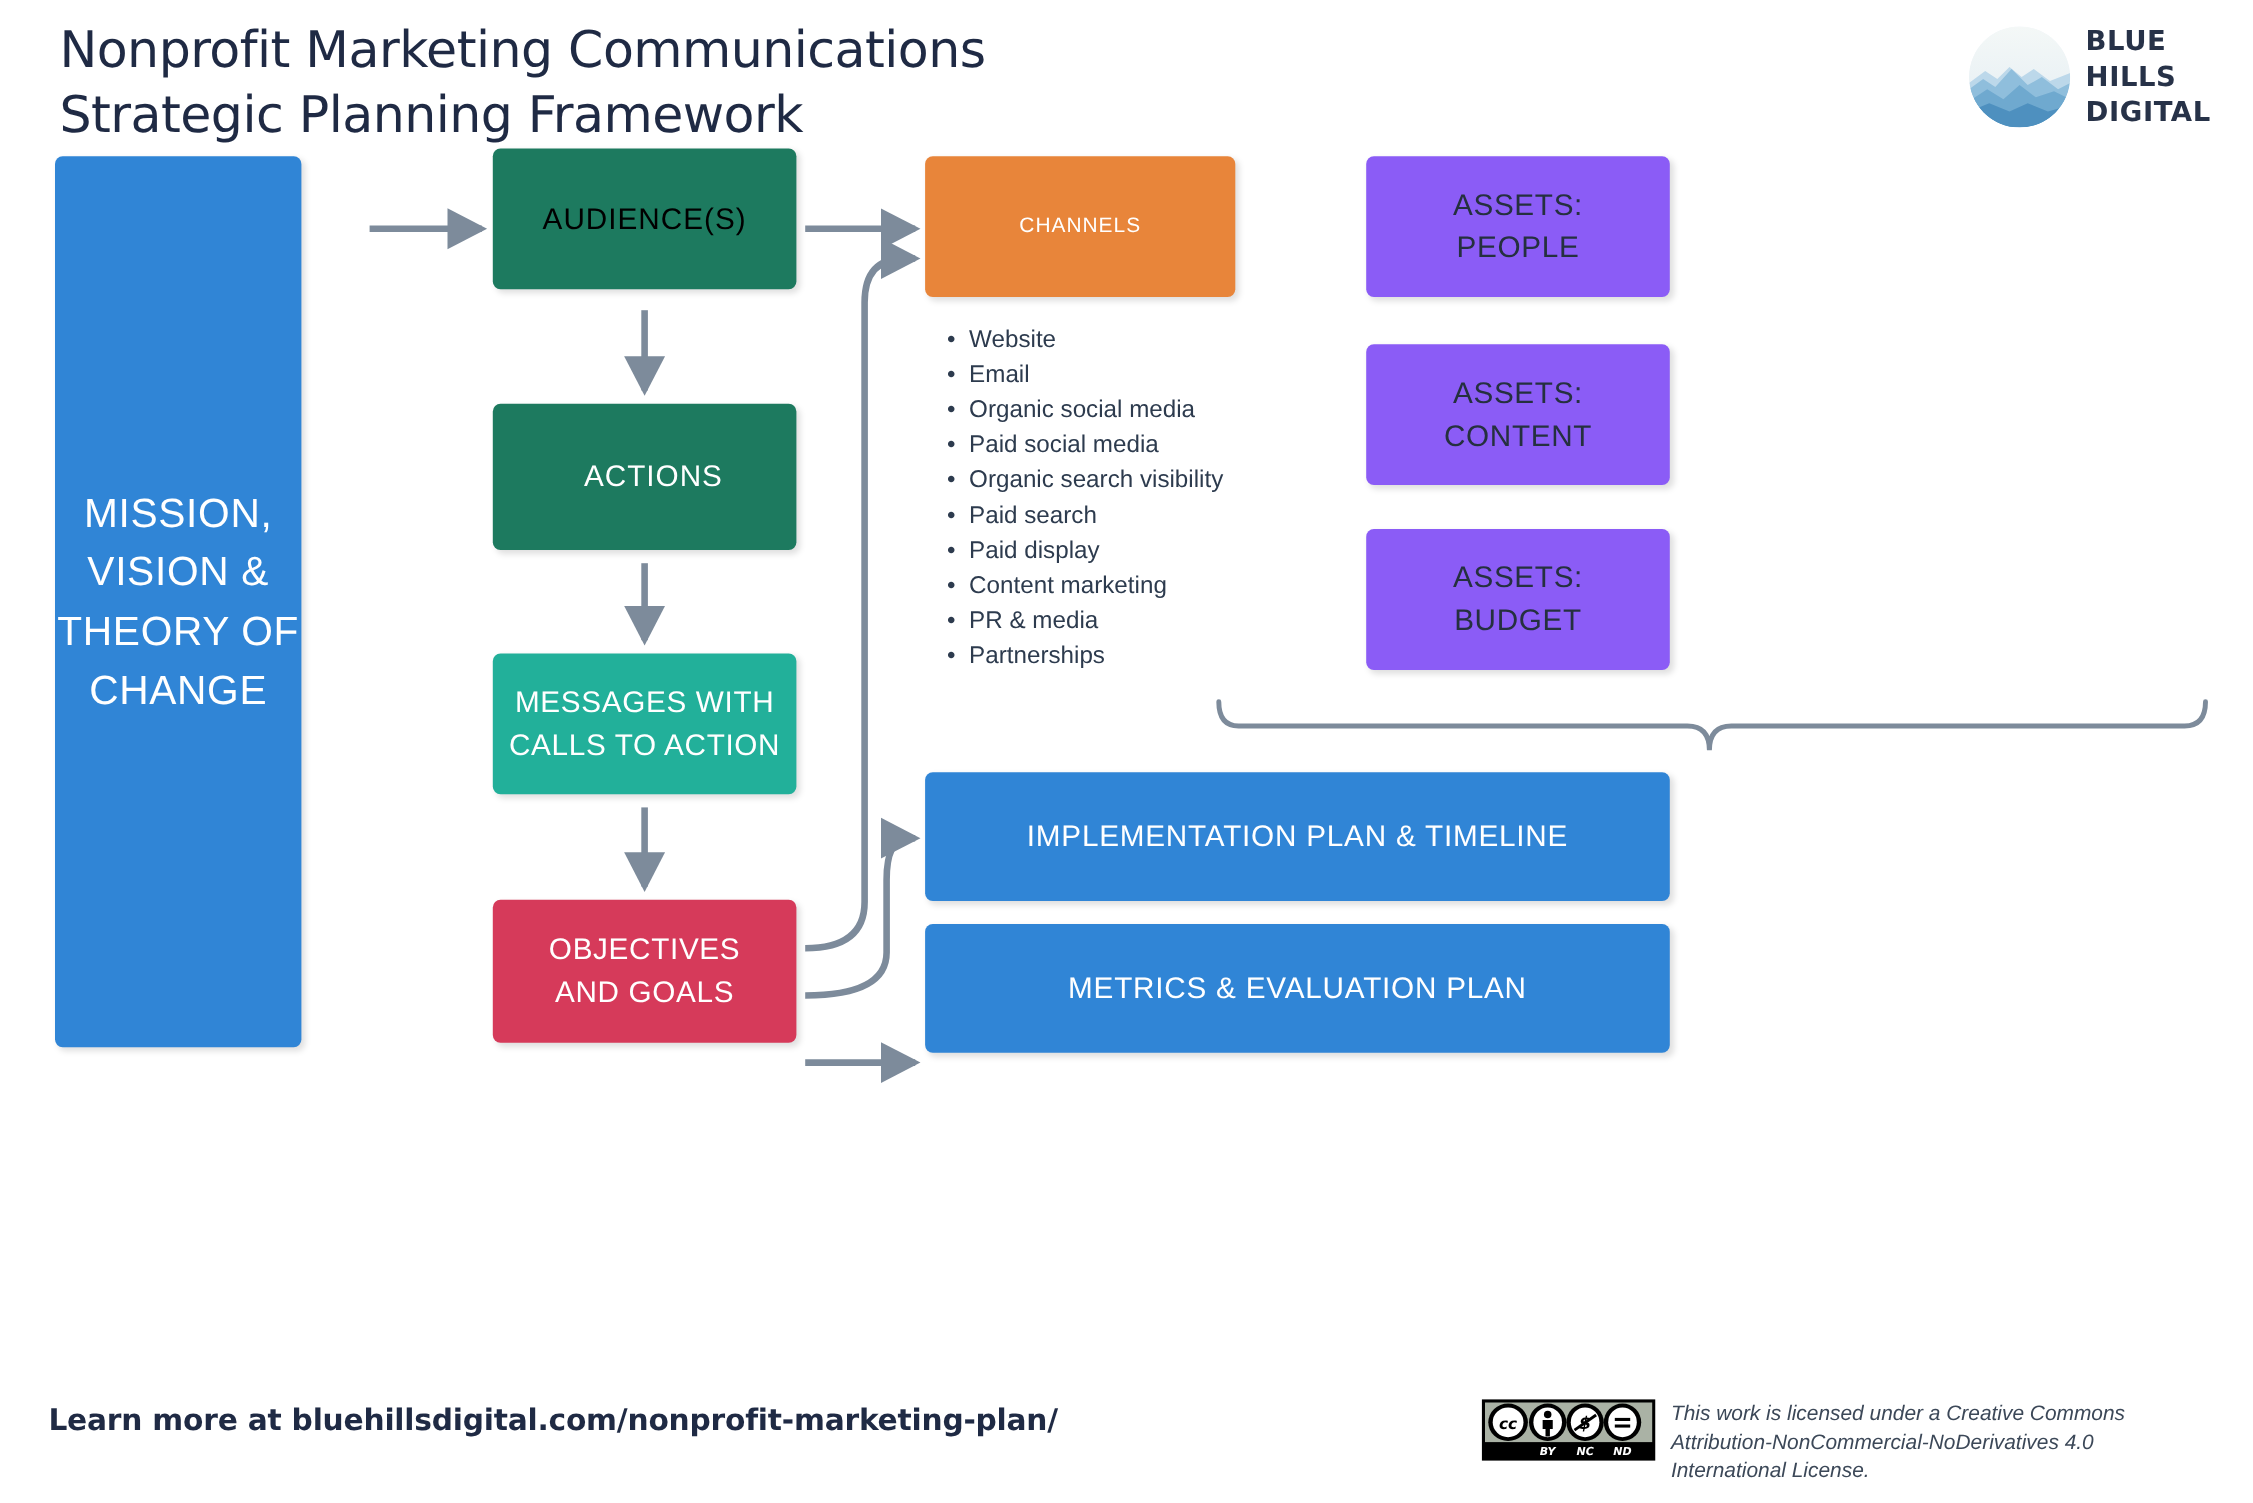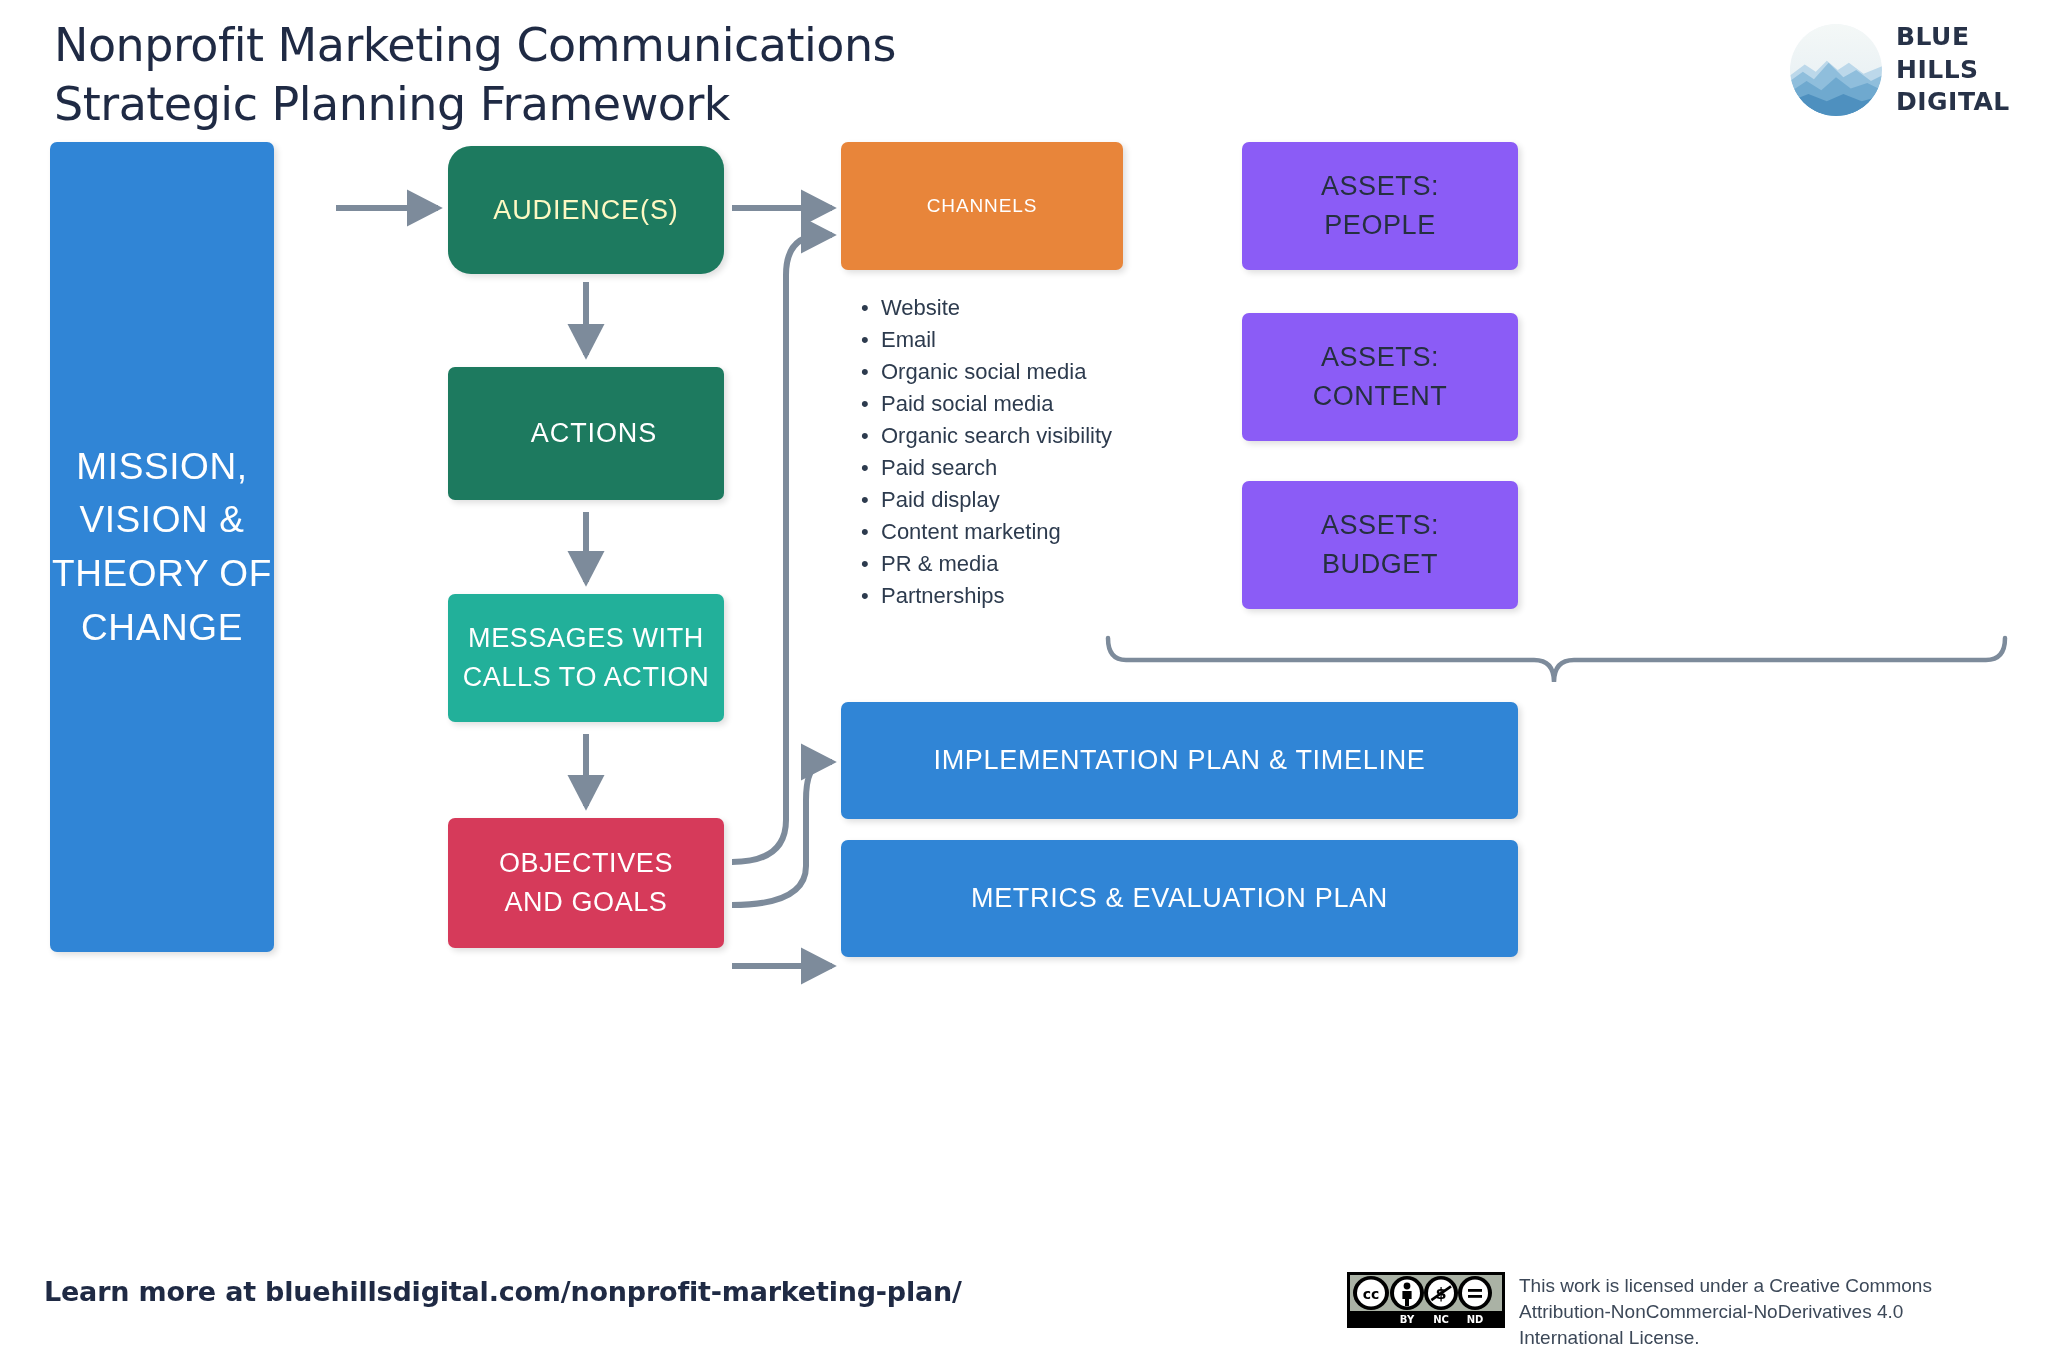--- a/index.html
+++ b/index.html
@@ -83,27 +83,26 @@
     left: 50px; top: 142px;
     width: 224px; height: 810px;
     background: #3085d6;
     color: #ffffff;
     font-size: 37px;
     font-weight: 400;
     line-height: 1.45;
     letter-spacing: 0.6px;
   }
   #box-audiences {
-    left: 448px; top: 146px;
+    left: 448px; top: 135px;
     width: 276px; height: 128px;
     background: #1d7a5f;
-    color: #fef9c3;
+    color: #000000;
     font-size: 27px;
     letter-spacing: 0.9px;
-    border-radius: 23px;
   }
   #box-actions {
     left: 448px; top: 367px;
     width: 276px; height: 133px;
     background: #1d7a5f;
     color: #ffffff;
     font-size: 27px;
     letter-spacing: 0.9px;
     padding-left: 16px;
   }
@@ -207,20 +206,21 @@
     white-space: nowrap;
   }
   #license-wrap {
     position: absolute;
     left: 1347px;
     top: 1272px;
     width: 690px;
     display: flex;
     align-items: flex-start;
     gap: 14px;
+    font-style: italic;
   }
   .cc-badge {
     flex: 0 0 auto;
     width: 158px;
     height: 56px;
   }
   #license-text {
     font-size: 19px;
     line-height: 1.36;
     color: #3c4858;

